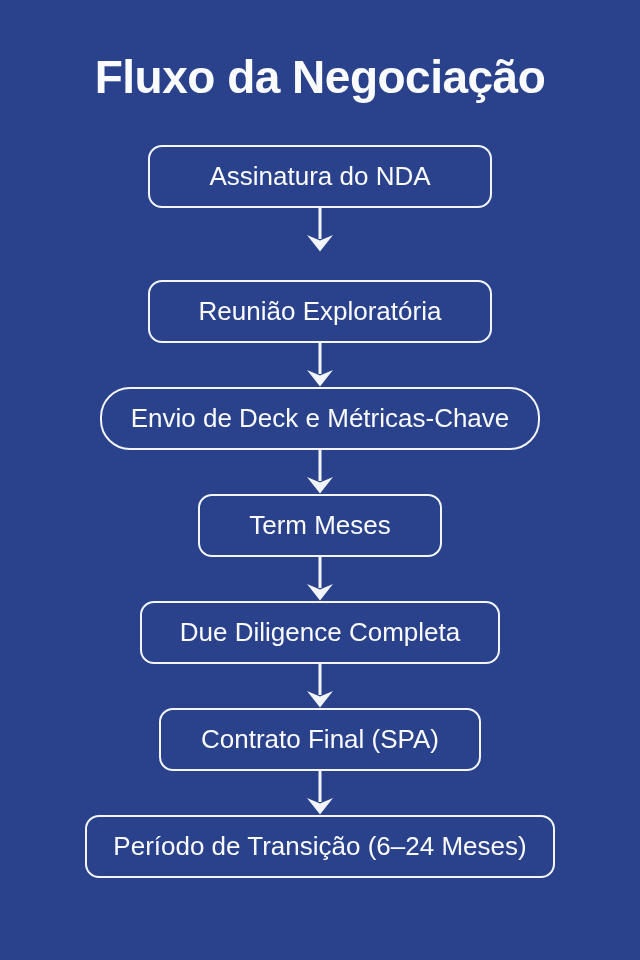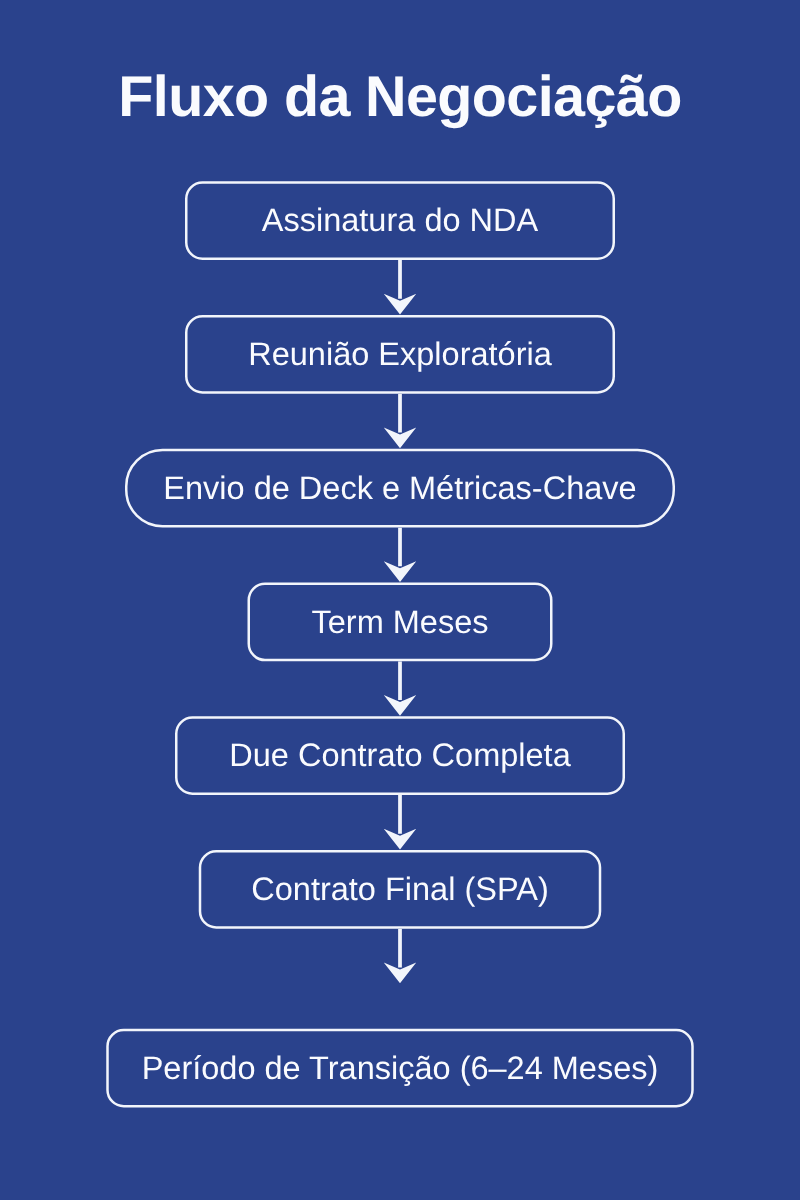--- a/index.html
+++ b/index.html
@@ -39,26 +39,26 @@
     padding: 0 26px;
     border: 2.5px solid var(--line, #F2F5FB);
     border-radius: 14px;
     color: var(--text, #FAFBFE);
     font-size: 26px;
     font-weight: 500;
     white-space: nowrap;
     text-align: center;
   }
   .node.n1 { min-width: 344px; }
-  .node.n2 { min-width: 344px; }
+  .node.n2 { min-width: 344px; margin-top: 28px; }
   .node.n3 { min-width: 440px; border-radius: 30px; }
   .node.n4 { min-width: 244px; }
   .node.n5 { min-width: 360px; }
   .node.n6 { min-width: 322px; text-align: center; }
-  .node.n7 { min-width: 464px; margin-top: 36px; }
+  .node.n7 { min-width: 464px; }
   .arrow {
     width: 32px;
     height: 44px;
     display: block;
     flex: 0 0 auto;
   }
   .arrow line {
     stroke: var(--line, #F2F5FB);
     stroke-width: 3;
   }
@@ -95,21 +95,21 @@
       <path d="M3 27 L16 43.5 L29 27 L16 32.5 Z"></path>
     </svg>
 
     <div class="node n4">Term Meses</div>
 
     <svg class="arrow" viewBox="0 0 32 44" xmlns="http://www.w3.org/2000/svg">
       <line x1="16" y1="0" x2="16" y2="31"></line>
       <path d="M3 27 L16 43.5 L29 27 L16 32.5 Z"></path>
     </svg>
 
-    <div class="node n5">Due Contrato Completa</div>
+    <div class="node n5">Due Diligence Completa</div>
 
     <svg class="arrow" viewBox="0 0 32 44" xmlns="http://www.w3.org/2000/svg">
       <line x1="16" y1="0" x2="16" y2="31"></line>
       <path d="M3 27 L16 43.5 L29 27 L16 32.5 Z"></path>
     </svg>
 
     <div class="node n6">Contrato Final (SPA)</div>
 
     <svg class="arrow" viewBox="0 0 32 44" xmlns="http://www.w3.org/2000/svg">
       <line x1="16" y1="0" x2="16" y2="31"></line>

